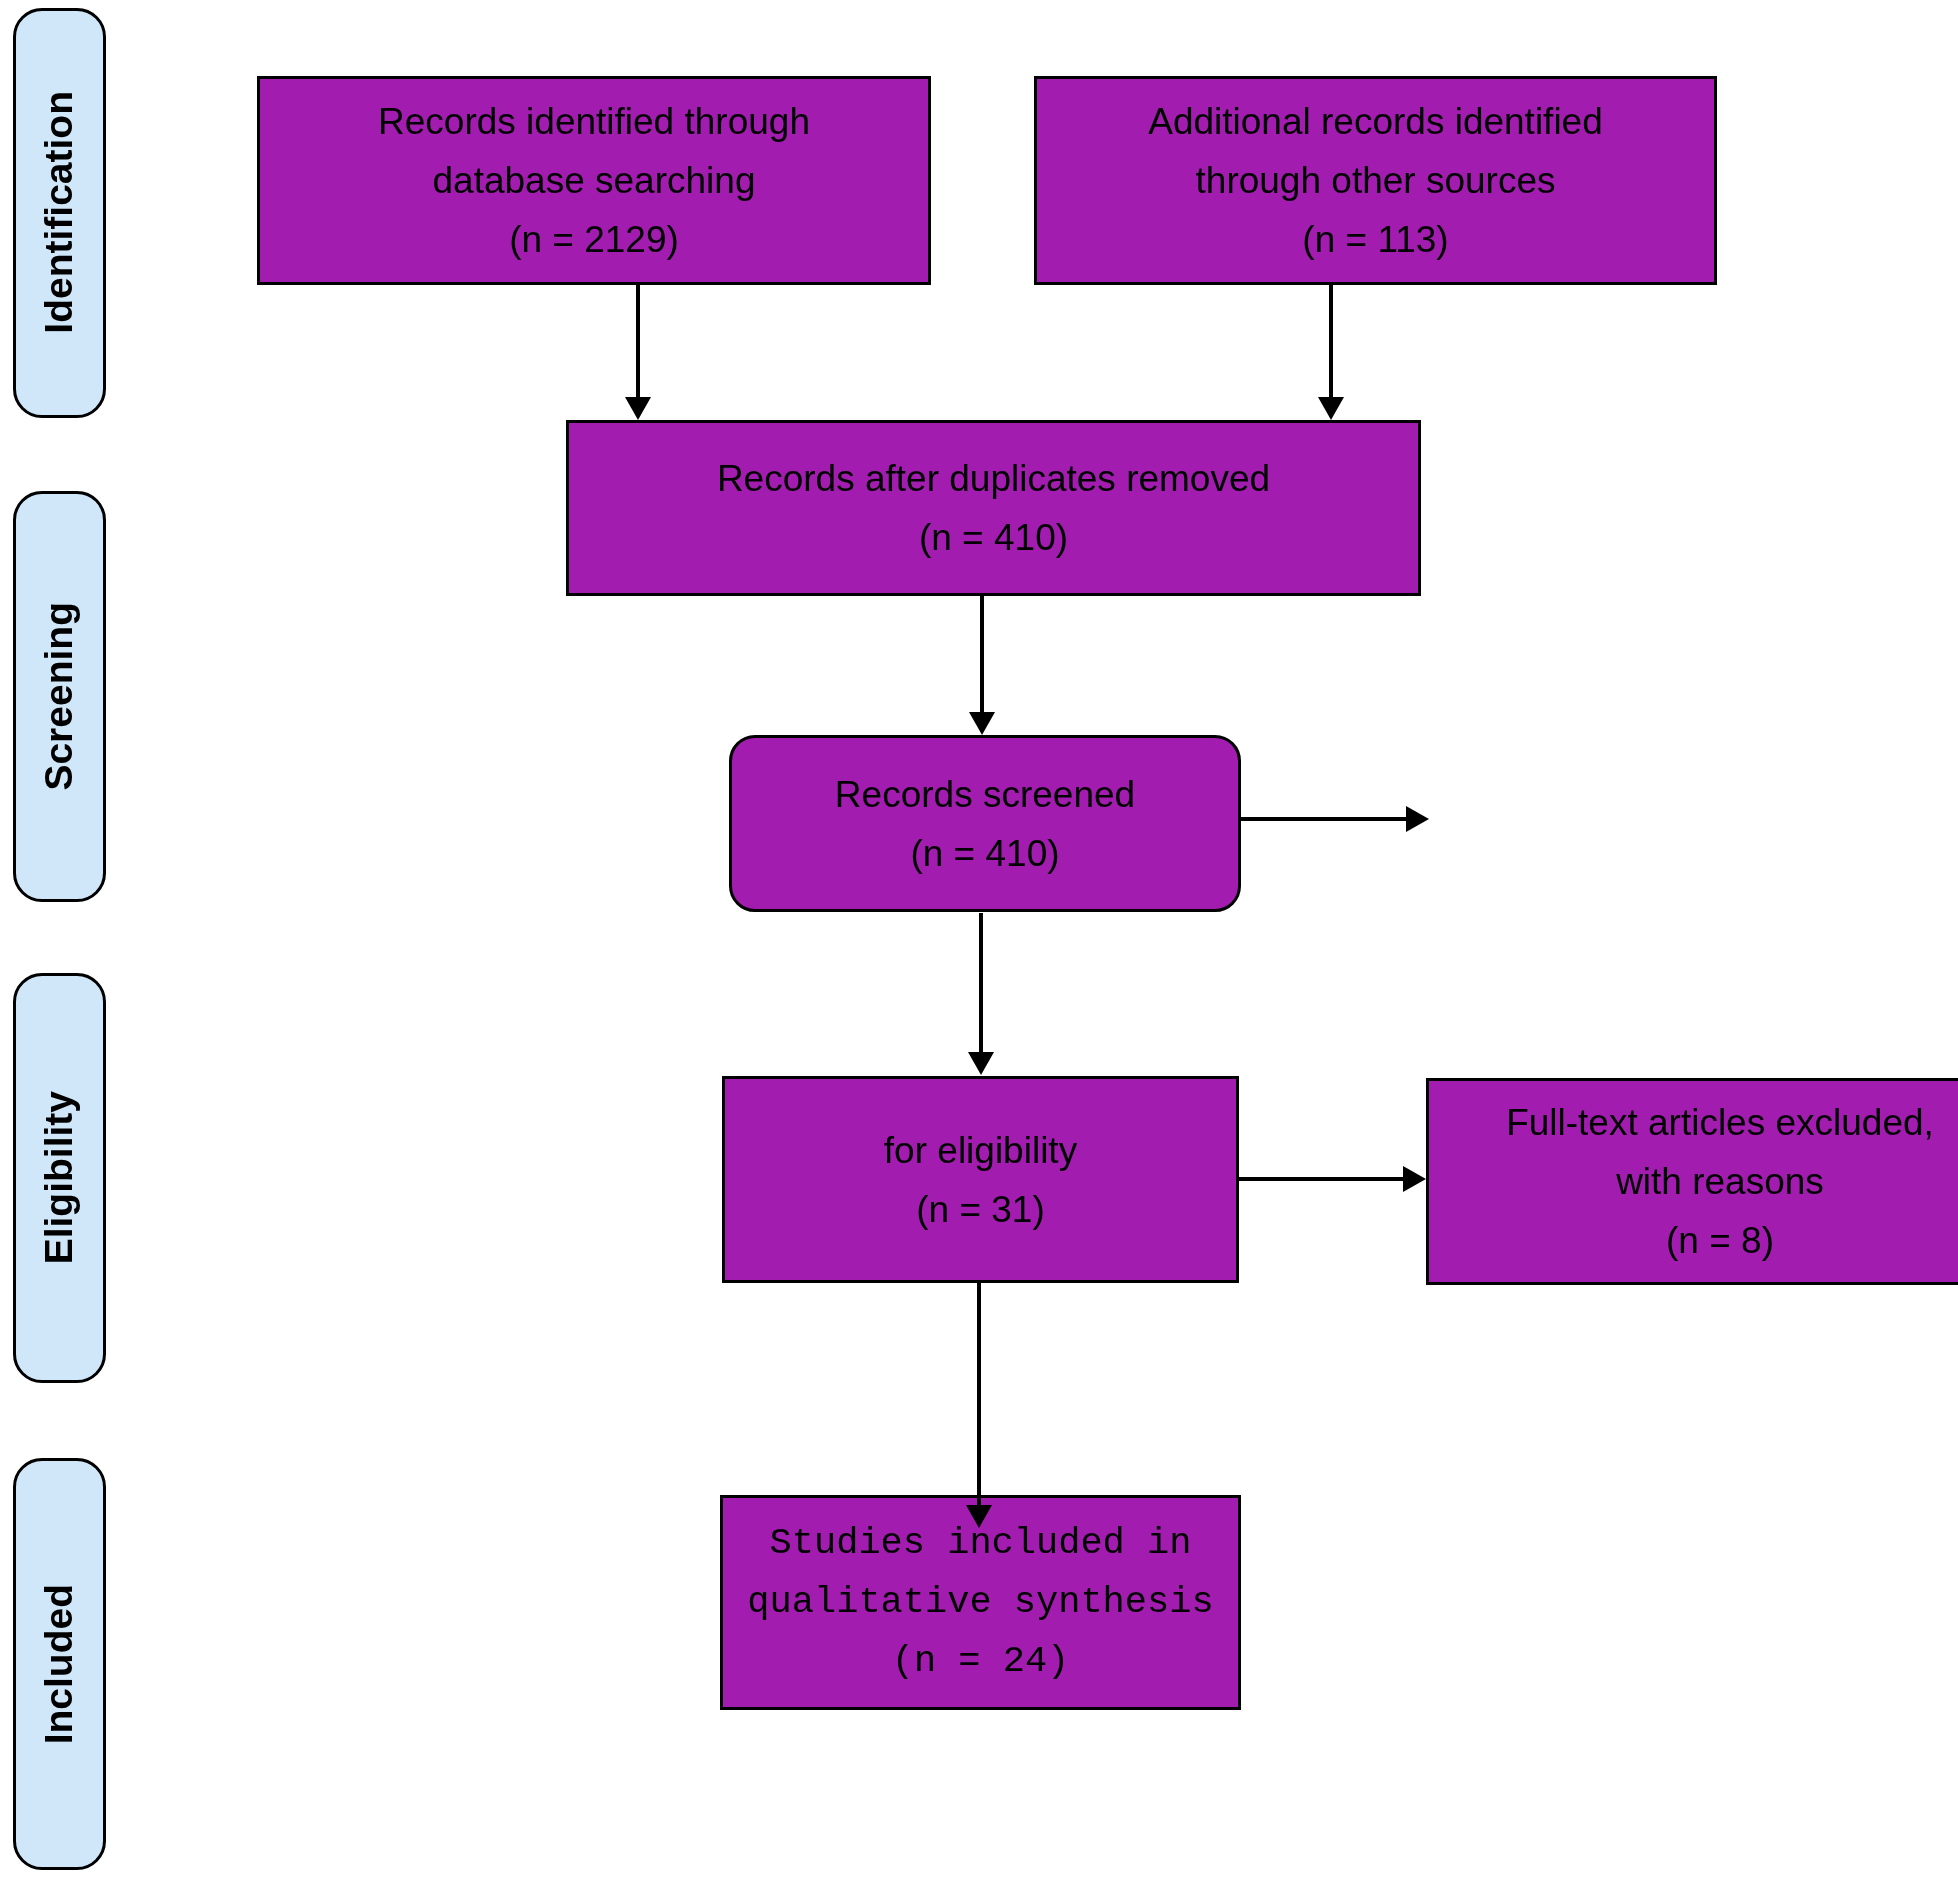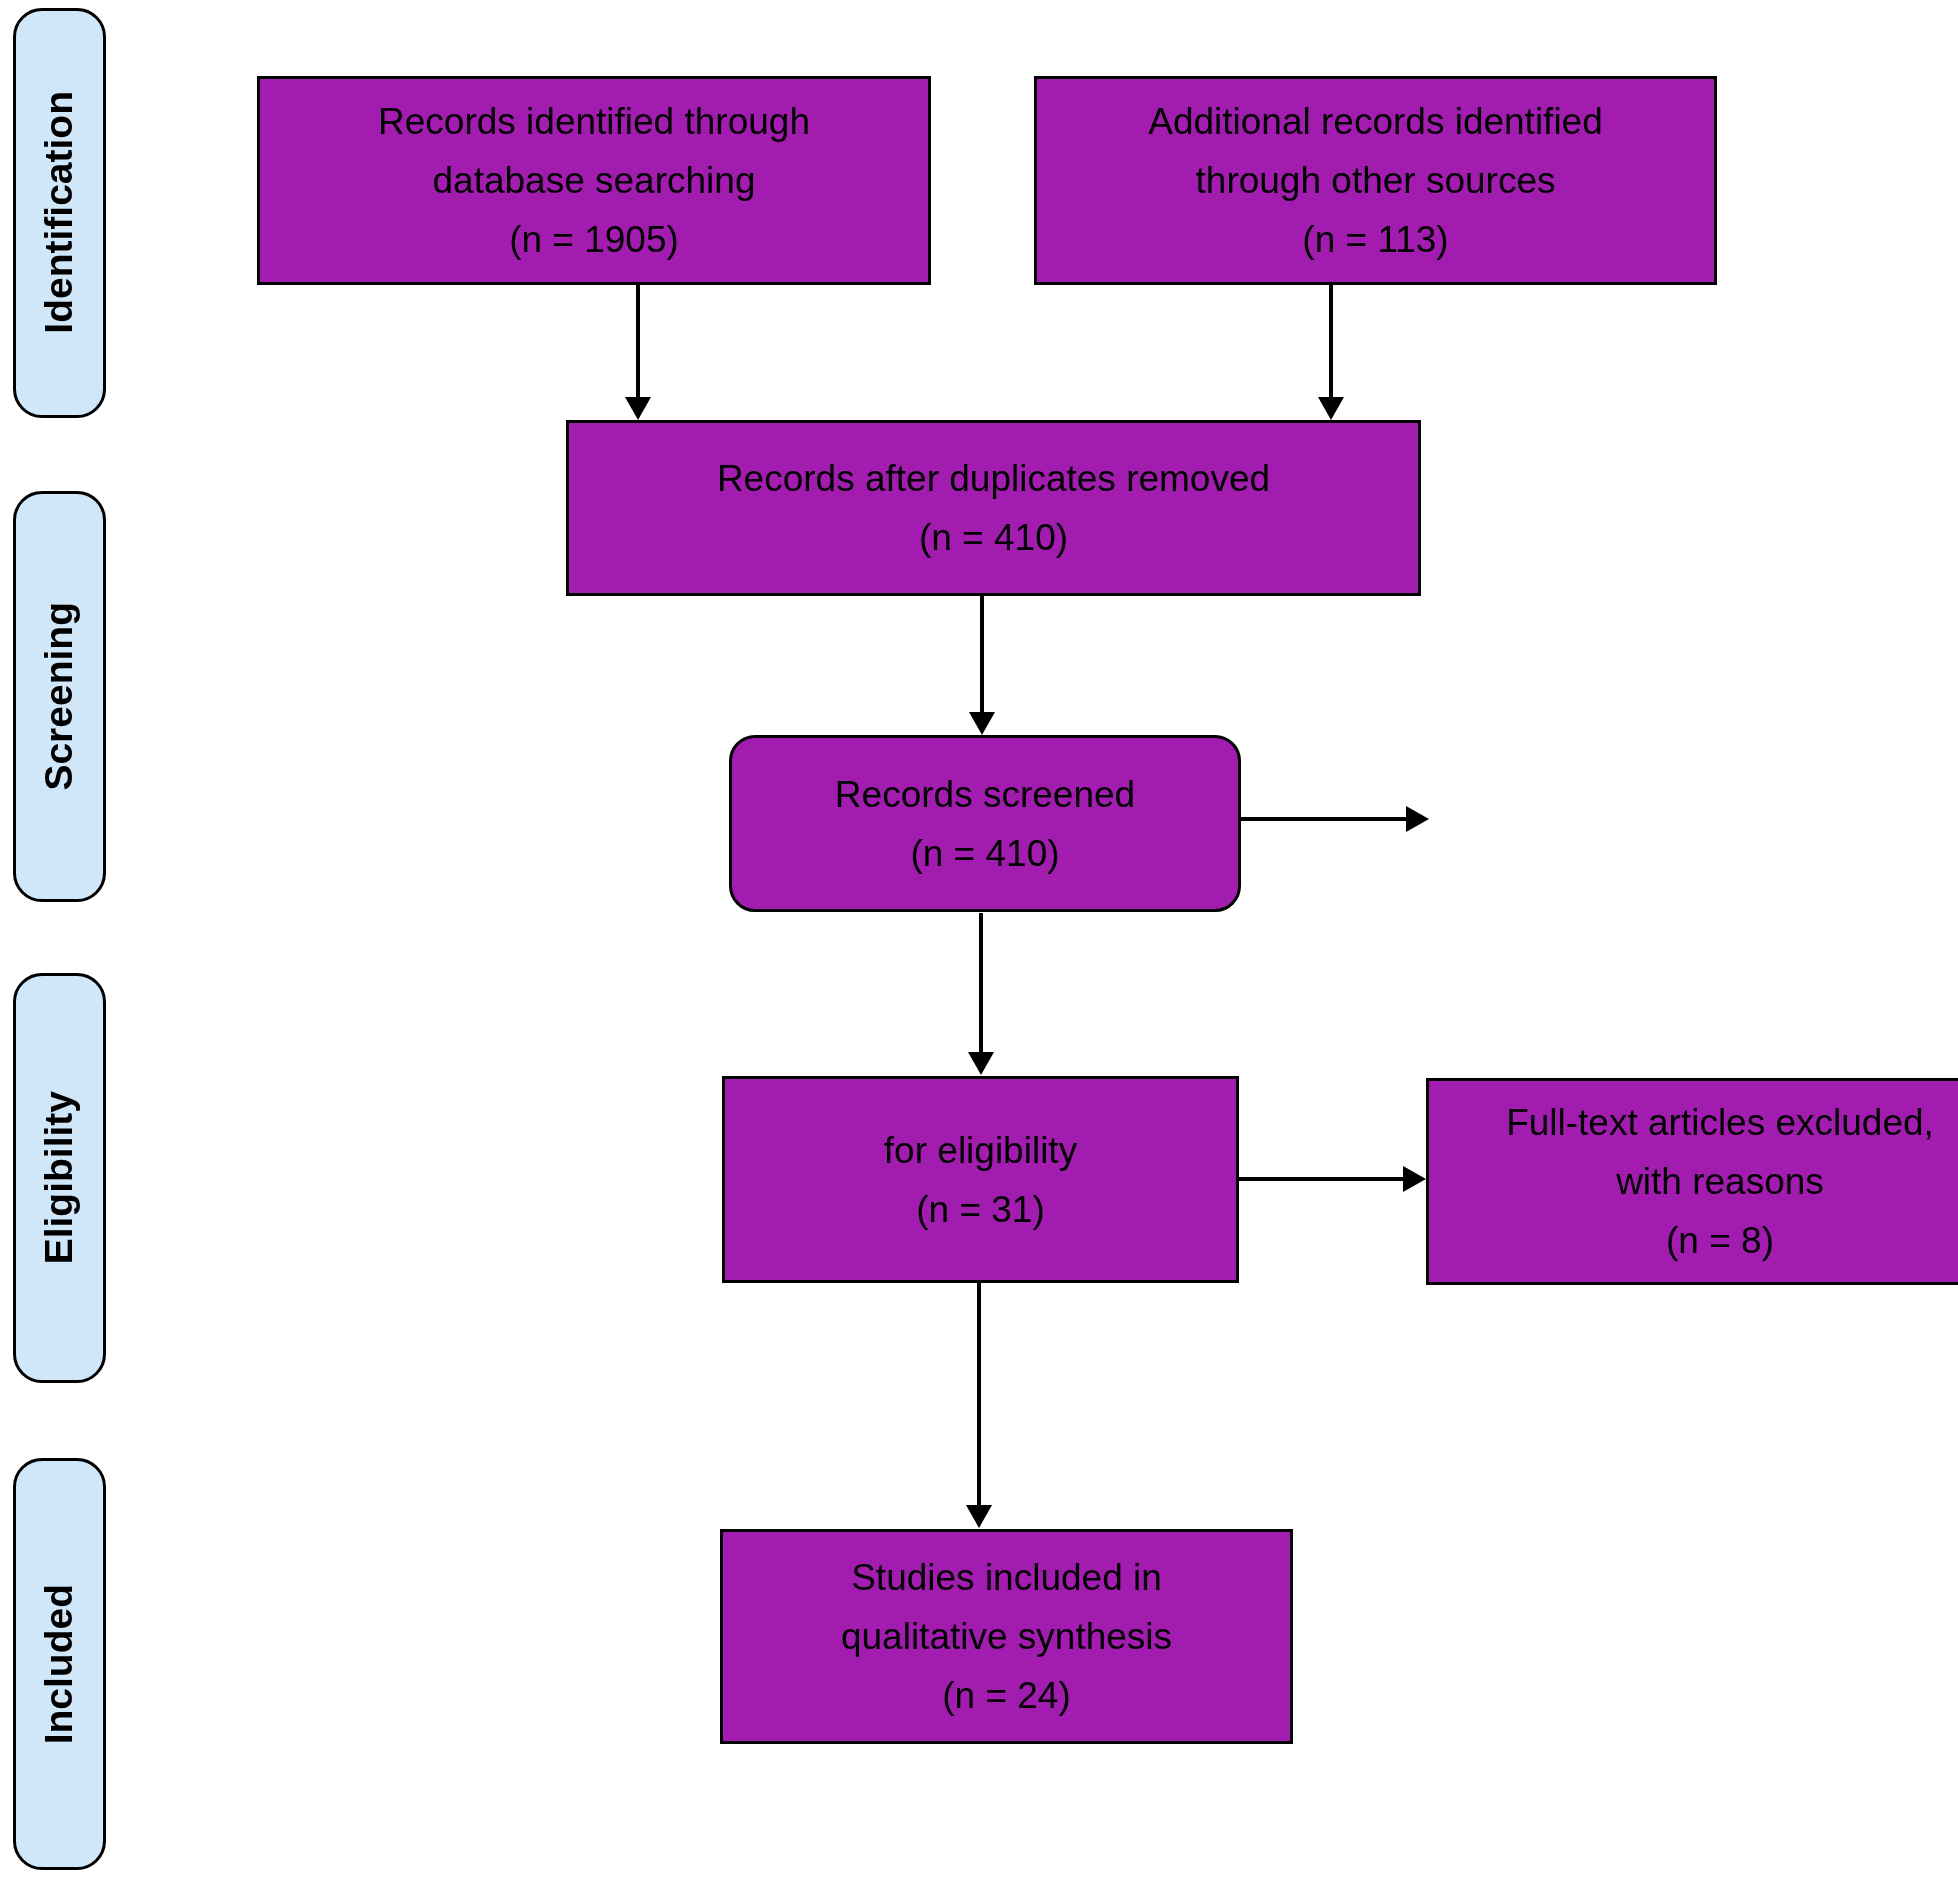--- a/index.html
+++ b/index.html
@@ -104,21 +104,21 @@
   <div class="pill" style="top:973px; height:410px;">
     <span class="pill-text">Eligibility</span>
   </div>
   <div class="pill" style="top:1458px; height:412px;">
     <span class="pill-text">Included</span>
   </div>
 
   <div class="box" style="left:257px; top:76px; width:674px; height:209px;">
     <div class="line">Records identified through</div>
     <div class="line">database searching</div>
-    <div class="line">(n = 1905)</div>
+    <div class="line">(n = 2129)</div>
   </div>
   <div class="box" style="left:1034px; top:76px; width:683px; height:209px;">
     <div class="line">Additional records identified</div>
     <div class="line">through other sources</div>
     <div class="line">(n = 113)</div>
   </div>
 
   <div class="box" style="left:566px; top:420px; width:855px; height:176px;">
     <div class="line">Records after duplicates removed</div>
     <div class="line">(n = 410)</div>
@@ -132,21 +132,21 @@
   <div class="box" style="left:722px; top:1076px; width:517px; height:207px;">
     <div class="line">for eligibility</div>
     <div class="line">(n = 31)</div>
   </div>
   <div class="box" style="left:1426px; top:1078px; width:588px; height:207px;">
     <div class="line">Full-text articles excluded,</div>
     <div class="line">with reasons</div>
     <div class="line">(n = 8)</div>
   </div>
 
-  <div class="box" style="left:720px; top:1529px; width:573px; height:215px;">
+  <div class="box" style="left:720px; top:1495px; width:521px; height:215px;font-family:Liberation Mono, monospace;">
     <div class="line">Studies included in</div>
     <div class="line">qualitative synthesis</div>
     <div class="line">(n = 24)</div>
   </div>
 
   <div class="arrow-v" style="left:636px; top:285px; height:112px;"></div>
   <div class="arrow-v" style="left:1329px; top:285px; height:112px;"></div>
   <div class="arrow-v" style="left:980px; top:596px; height:116px;"></div>
   <div class="arrow-v" style="left:979px; top:913px; height:139px;"></div>
   <div class="arrow-v" style="left:977px; top:1282px; height:223px;"></div>

